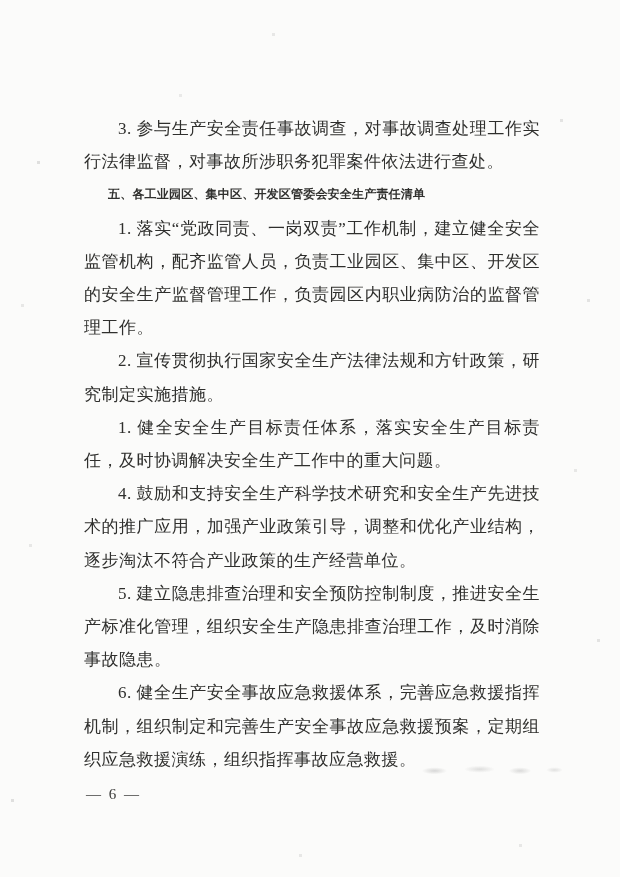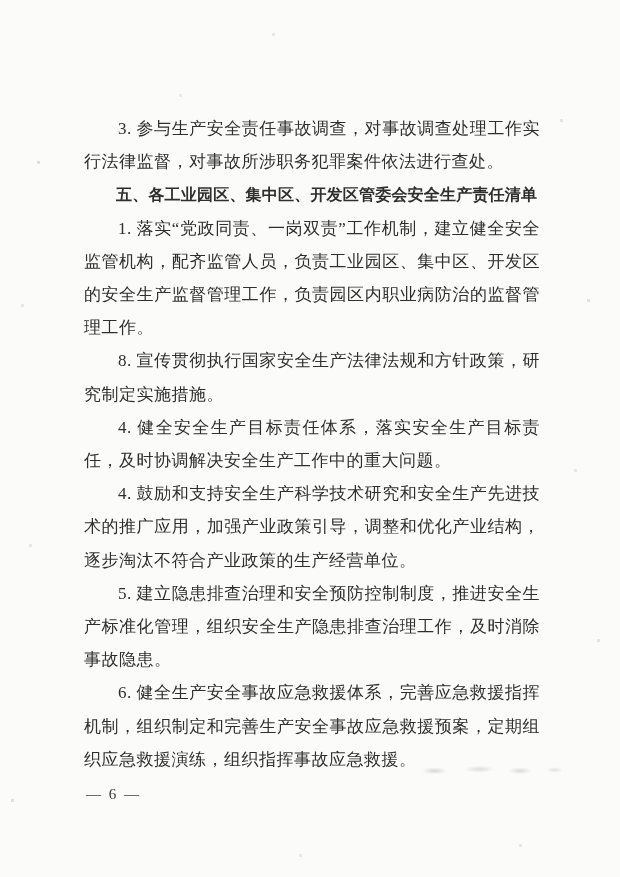--- a/index.html
+++ b/index.html
@@ -59,21 +59,21 @@
     margin: 0;
     font-size: 17px;
     line-height: 33.2px;
     letter-spacing: 0.5px;
     text-align: justify;
     text-indent: 2em;
   }
   .content p.heading {
     font-weight: bold;
     letter-spacing: 0.2px;
-    font-size: 16px;
+    font-size: 12px;
   }
   .footer {
     position: absolute;
     left: 86px;
     top: 786px;
     font-size: 15px;
     letter-spacing: 2px;
     color: #3a3a38;
   }
 </style>
@@ -83,22 +83,22 @@
 <div class="page">
 
   <div class="noise"></div>
 
   <div class="content">
     <p>3. 参与生产安全责任事故调查，对事故调查处理工作实行法律监督，对事故所涉职务犯罪案件依法进行查处。</p>
 
     <p class="heading">五、各工业园区、集中区、开发区管委会安全生产责任清单</p>
 
     <p>1. 落实“党政同责、一岗双责”工作机制，建立健全安全监管机构，配齐监管人员，负责工业园区、集中区、开发区的安全生产监督管理工作，负责园区内职业病防治的监督管理工作。</p>
-    <p>8. 宣传贯彻执行国家安全生产法律法规和方针政策，研究制定实施措施。</p>
-    <p>4. 健全安全生产目标责任体系，落实安全生产目标责任，及时协调解决安全生产工作中的重大问题。</p>
+    <p>2. 宣传贯彻执行国家安全生产法律法规和方针政策，研究制定实施措施。</p>
+    <p>1. 健全安全生产目标责任体系，落实安全生产目标责任，及时协调解决安全生产工作中的重大问题。</p>
     <p>4. 鼓励和支持安全生产科学技术研究和安全生产先进技术的推广应用，加强产业政策引导，调整和优化产业结构，逐步淘汰不符合产业政策的生产经营单位。</p>
     <p>5. 建立隐患排查治理和安全预防控制制度，推进安全生产标准化管理，组织安全生产隐患排查治理工作，及时消除事故隐患。</p>
     <p>6. 健全生产安全事故应急救援体系，完善应急救援指挥机制，组织制定和完善生产安全事故应急救援预案，定期组织应急救援演练，组织指挥事故应急救援。</p>
   </div>
 
   <div class="smudge"></div>
 
   <div class="footer">— 6 —</div>
 
 </div>

